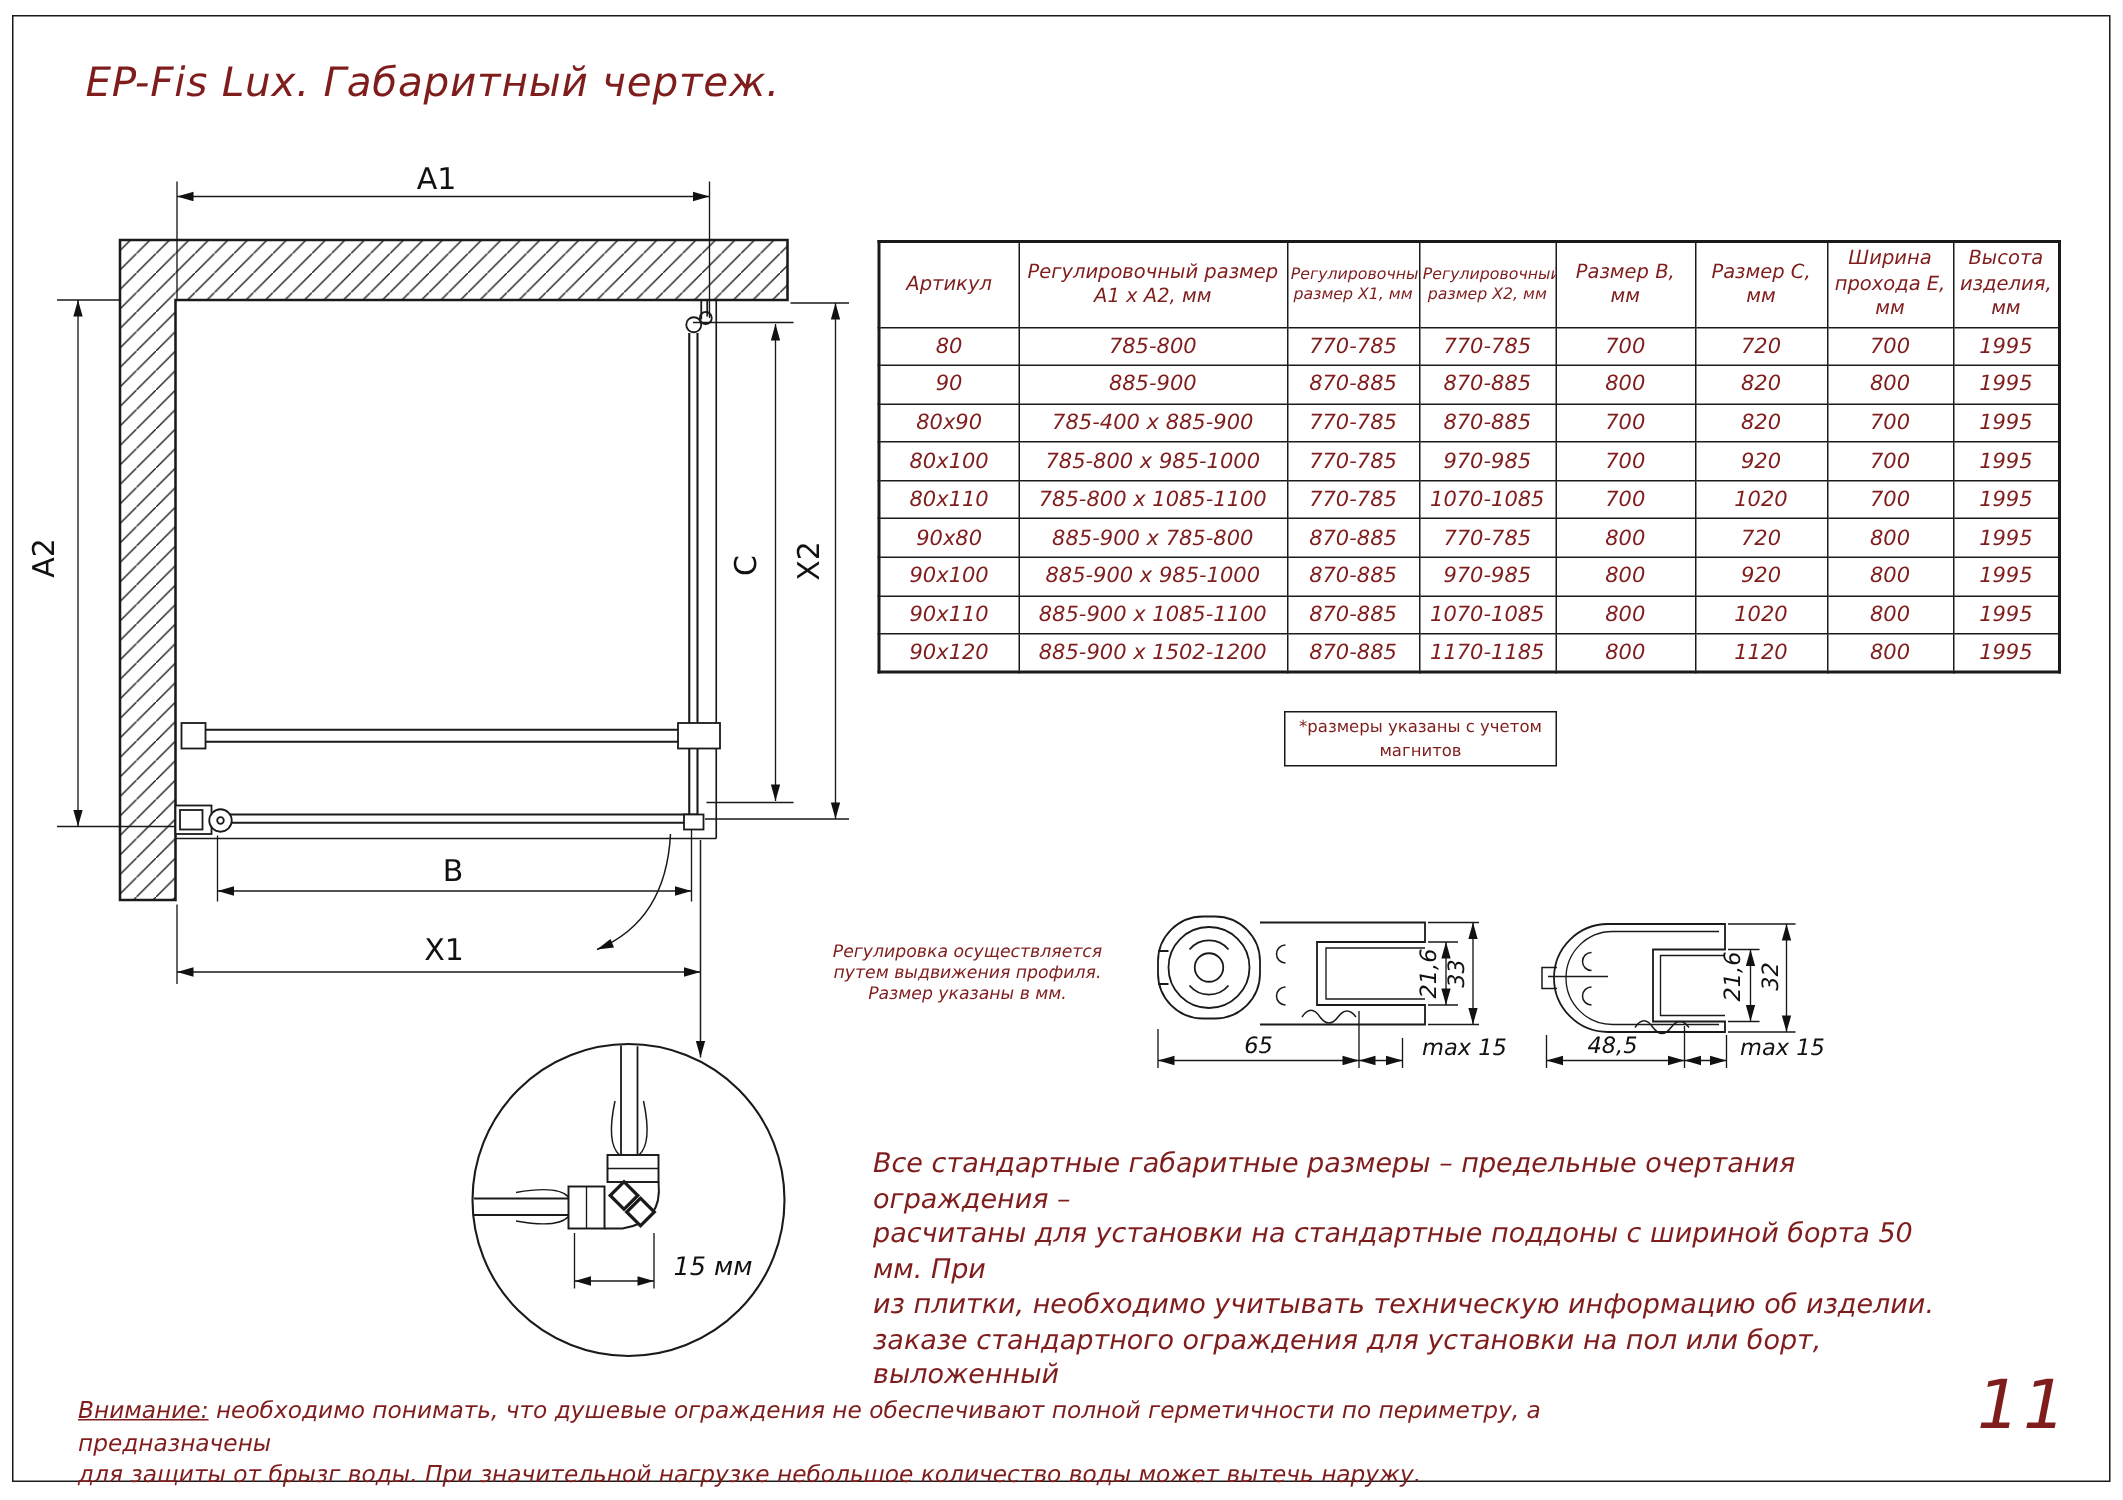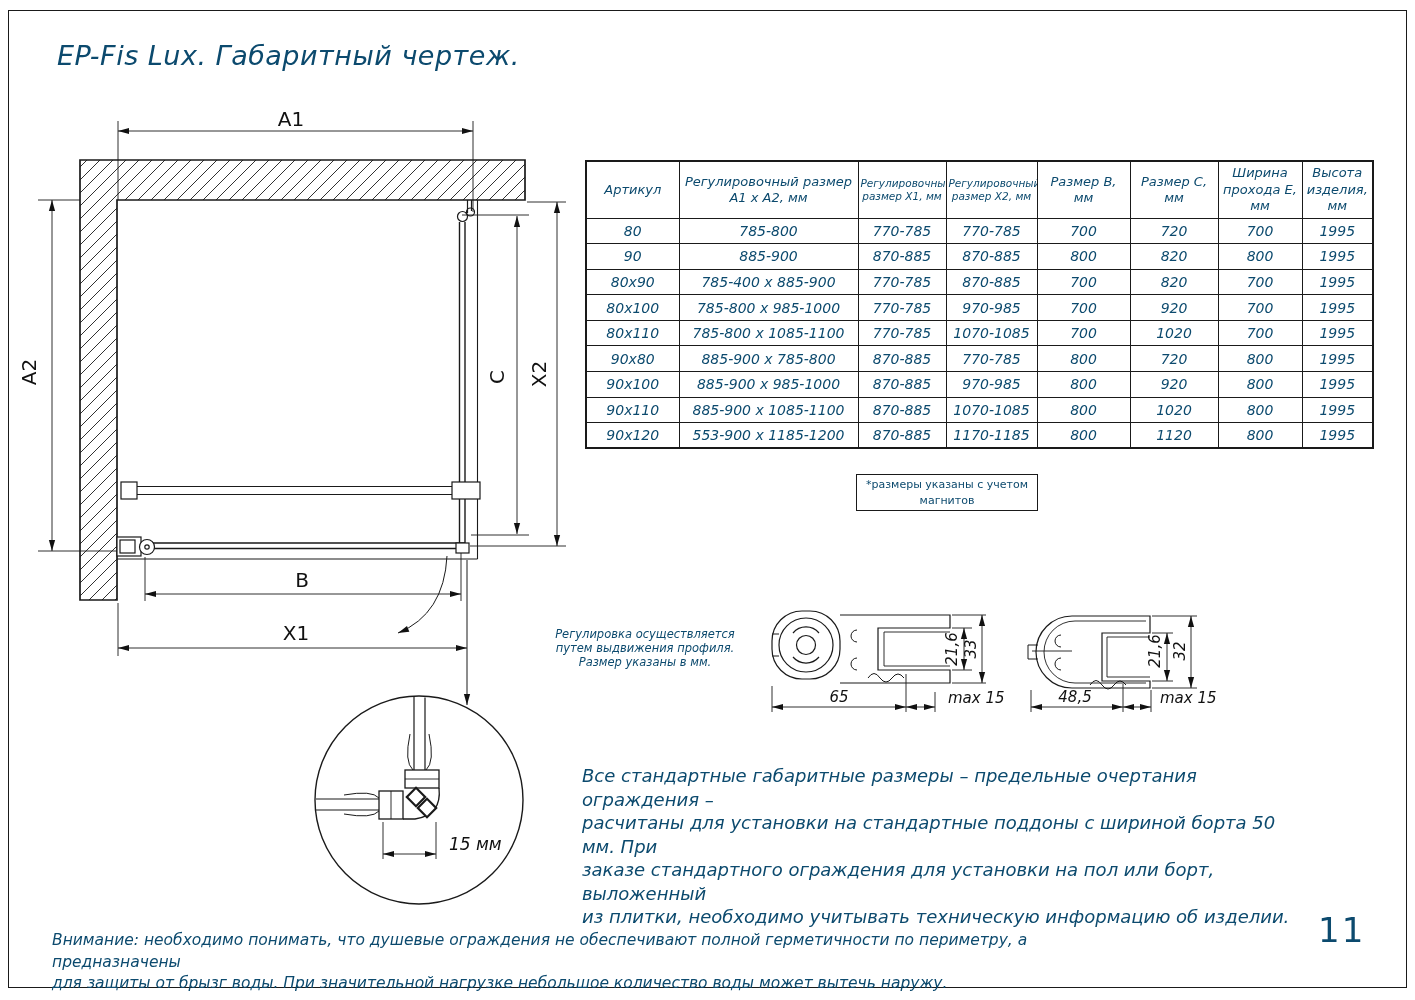--- a/index.html
+++ b/index.html
@@ -1,17 +1,17 @@
 <!DOCTYPE html>
 <html><head>
 <meta charset="utf-8">
 <style>
   html,body{margin:0;padding:0;background:#e8e8e8;}
   .page{position:relative;width:1415px;height:1000px;background:#ffffff;overflow:hidden;
-        font-family:"DejaVu Sans",sans-serif;color:#0c4a6e;}
+        font-family:"DejaVu Sans",sans-serif;color:#7f1d1d;}
   .frame{position:absolute;left:8px;top:10px;width:1397px;height:976px;border:1.6px solid #1a1a1a;}
   .title{position:absolute;left:57px;top:40px;font-size:27px;font-style:italic;font-weight:400;
          letter-spacing:.5px;margin:0;white-space:nowrap;}
   svg.draw{position:absolute;left:0;top:0;}
   svg text{font-family:"DejaVu Sans",sans-serif;fill:#111;}
   .dimlab{font-size:20px;}
   .pdim{font-size:15px;font-style:italic;}
   .detail-dim{font-size:17px;font-style:italic;}
 
   table.sizes{position:absolute;left:585px;top:160px;width:787px;border-collapse:collapse;
@@ -22,22 +22,22 @@
   table.sizes tbody tr{height:25.6px;}
   table.sizes th{font-weight:400;font-size:13px;line-height:1.25;border-bottom:1.5px solid #1a1a1a;}
   table.sizes th:nth-child(3),table.sizes th:nth-child(4){font-size:10.5px;}
   table.sizes td{font-size:14px;}
   .footnote{position:absolute;left:856px;top:474px;width:180px;height:33px;border:1.6px solid #1a1a1a;
             font-size:11px;text-align:center;line-height:1.45;padding-top:2px;background:#fff;}
   .adj-note{position:absolute;left:555px;top:627px;width:180px;text-align:center;
             font-size:11.5px;font-style:italic;line-height:14px;}
   .descr{position:absolute;left:582px;top:764px;width:720px;font-size:18px;font-style:italic;line-height:23.5px;}
   .warning{position:absolute;left:52px;top:930px;width:1030px;font-size:15.5px;font-style:italic;line-height:21.5px;}
-  .warning .uline{margin-top:45px;}
-  .pagenum{position:absolute;left:1318px;top:910px;font-size:34px;letter-spacing:2px;}
+  .warning .uline{text-decoration:underline;margin-top:45px;}
+  .pagenum{position:absolute;left:1318px;top:910px;font-size:45px;letter-spacing:2px;font-style:italic;}
 </style>
 </head>
 <body>
 
 <div class="page">
   <div class="frame"></div>
 
   <h1 class="title">EP-Fis Lux. Габаритный чертеж.</h1>
 
   <svg class="draw" width="1415" height="1000" viewBox="0 0 1415 1000">
@@ -301,21 +301,21 @@
           <td>885-900 x 1085-1100</td>
           <td>870-885</td>
           <td>1070-1085</td>
           <td>800</td>
           <td>1020</td>
           <td>800</td>
           <td>1995</td>
         </tr>
         <tr>
           <td>90x120</td>
-          <td>553-900 x 1185-1200</td>
+          <td>885-900 x 1502-1200</td>
           <td>870-885</td>
           <td>1170-1185</td>
           <td>800</td>
           <td>1120</td>
           <td>800</td>
           <td>1995</td>
         </tr>
       </tbody>
   </table>
 
@@ -323,22 +323,22 @@
 
   <div class="adj-note">
     <div>Регулировка осуществляется</div>
     <div>путем выдвижения профиля.</div>
     <div>Размер указаны в мм.</div>
   </div>
 
   <div class="descr">
     <div>Все стандартные габаритные размеры – предельные очертания ограждения –</div>
     <div>расчитаны для установки на стандартные поддоны с шириной борта 50 мм. При</div>
+    <div>из плитки, необходимо учитывать техническую информацию об изделии.</div>
     <div>заказе стандартного ограждения для установки на пол или борт, выложенный</div>
-    <div>из плитки, необходимо учитывать техническую информацию об изделии.</div>
   </div>
 
   <div class="warning">
     <div><span class="uline">Внимание:</span><span> необходимо понимать, что душевые ограждения не обеспечивают полной герметичности по периметру, а предназначены</span></div>
     <div>для защиты от брызг воды. При значительной нагрузке небольшое количество воды может вытечь наружу.</div>
   </div>
 
   <div class="pagenum">11</div>
 </div>
 

